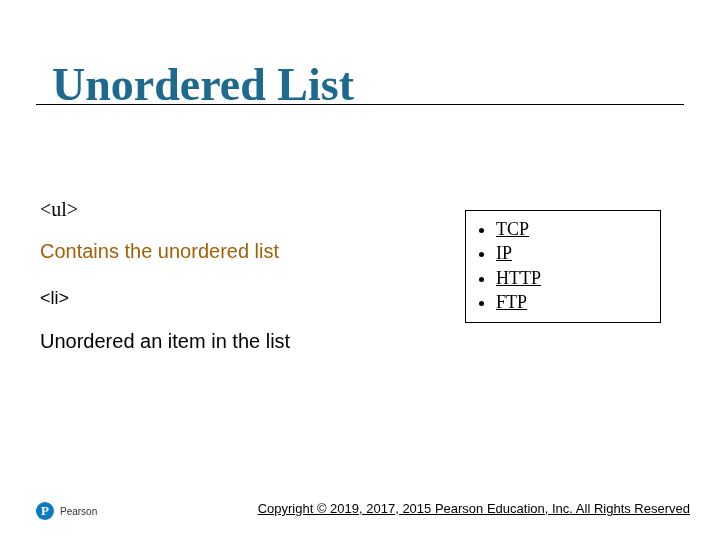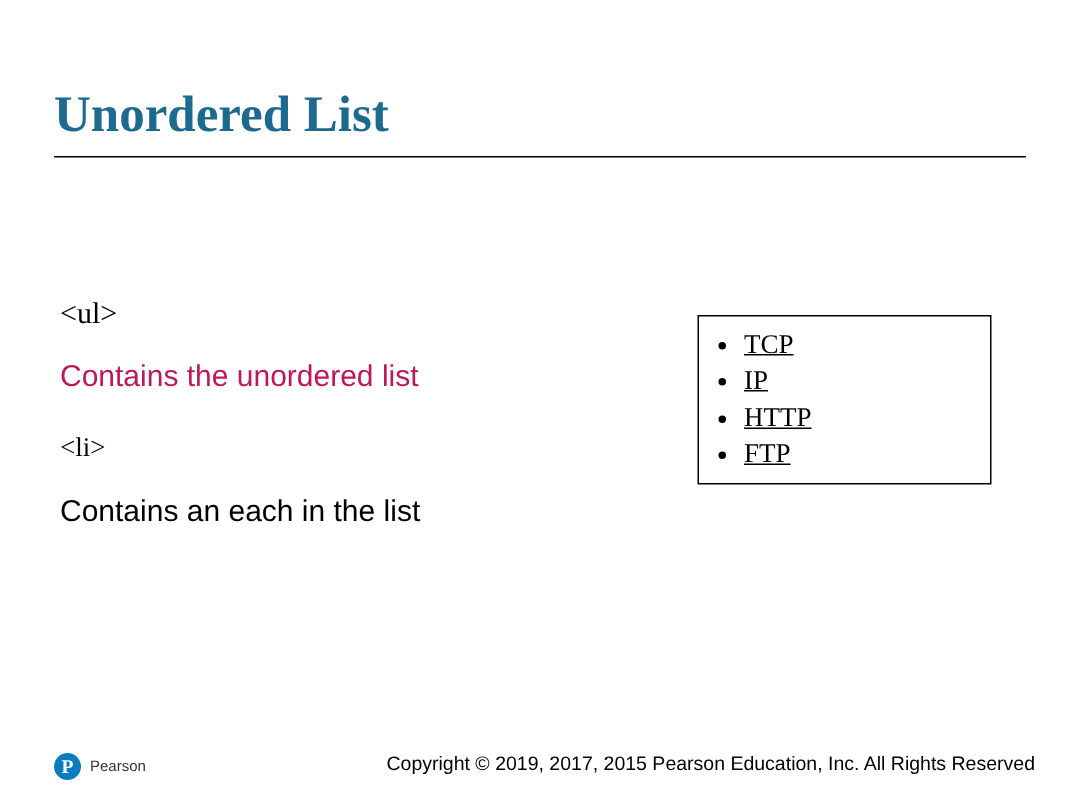--- a/index.html
+++ b/index.html
@@ -14,25 +14,25 @@
     overflow: hidden;
   }
   .slide {
     position: relative;
     width: 720px;
     height: 540px;
     box-sizing: border-box;
   }
   .title {
     position: absolute;
-    left: 36px;
+    left: 52px;
     top: 58px;
     font-family: "Times New Roman", Times, serif;
     font-weight: bold;
-    font-size: 34px;
+    font-size: 46px;
     color: #1e6a8e;
   }
   .title-underline {
     position: absolute;
     left: 36px;
     top: 104px;
     width: 648px;
     height: 0;
     border-top: 1px solid #000000;
   }
@@ -49,27 +49,27 @@
     top: 198px;
     font-family: "Times New Roman", Times, serif;
     font-size: 20px;
     color: #000000;
   }
   .explain1 {
     position: absolute;
     left: 40px;
     top: 240px;
     font-size: 20px;
-    color: #be185d;
+    color: #a16207;
   }
   .tag2 {
     position: absolute;
     left: 40px;
     top: 288px;
-    font-family: Liberation Serif, serif;
+    font-family: Liberation Sans, sans-serif;
     font-size: 18px;
     color: #000000;
   }
   .explain2 {
     position: absolute;
     left: 40px;
     top: 330px;
     font-size: 20px;
     color: #000000;
   }
@@ -95,20 +95,21 @@
     line-height: 1.35;
     color: #000000;
   }
   .copyright {
     position: absolute;
     right: 30px;
     bottom: 24px;
     font-size: 13px;
     color: #000000;
     text-align: center;
+    text-decoration: underline;
   }
   .logo {
     position: absolute;
     left: 36px;
     bottom: 20px;
     display: flex;
     align-items: center;
     gap: 6px;
   }
   .logo-mark {
@@ -135,21 +136,21 @@
 <div class="slide">
 
   <div class="title">Unordered List</div>
   <div class="title-underline"></div>
 
 
   <div class="tag1">&lt;ul&gt;</div>
   <div class="explain1">Contains the unordered list</div>
 
   <div class="tag2">&lt;li&gt;</div>
-  <div class="explain2">Contains an each in the list</div>
+  <div class="explain2">Unordered an item in the list</div>
 
   <div class="example-box">
     <ul>
       <li>TCP</li>
       <li>IP</li>
       <li>HTTP</li>
       <li>FTP</li>
     </ul>
   </div>
 

